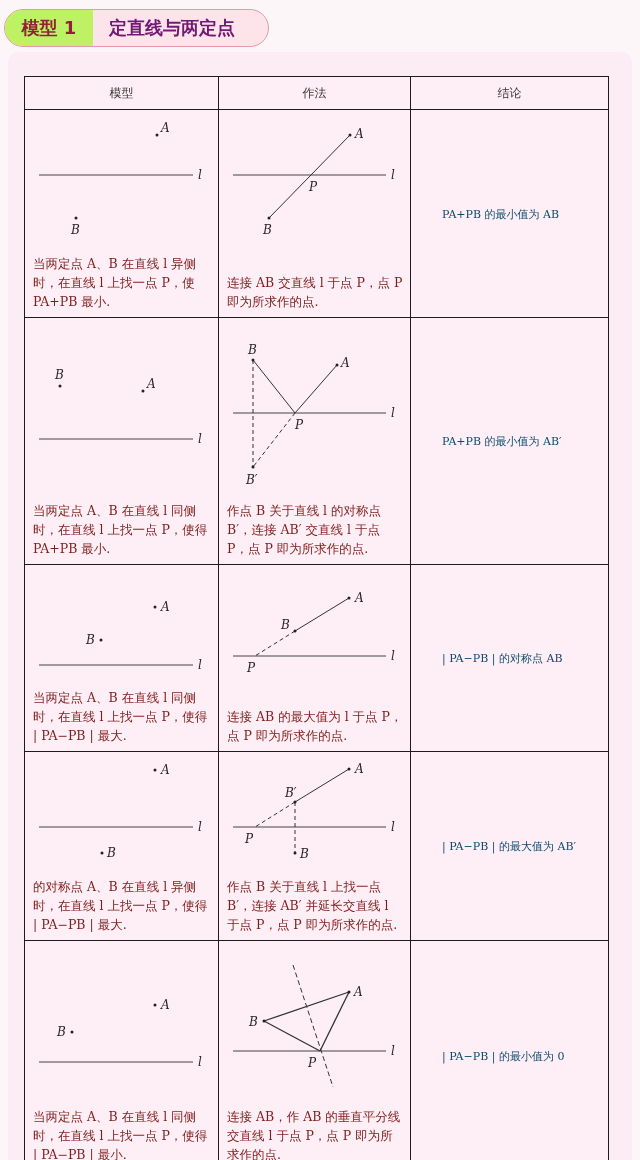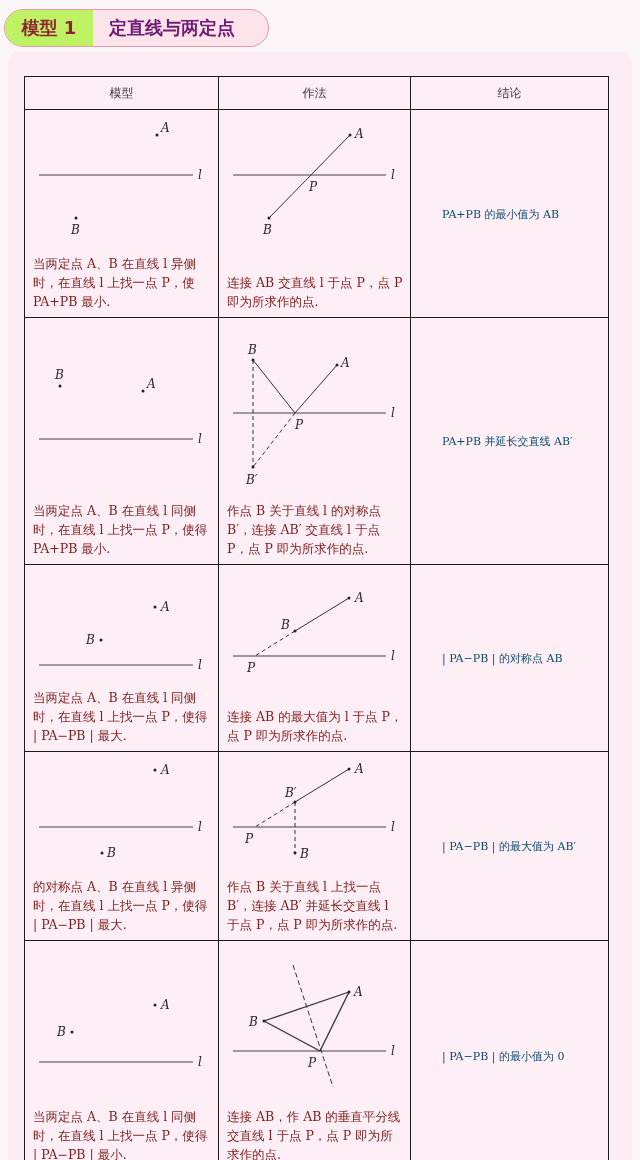--- a/index.html
+++ b/index.html
@@ -129,21 +129,21 @@
             <text x="29" y="36">B</text>
         <circle cx="118" cy="47" r="1.5" fill="#222"></circle>
             <text x="122" y="49">A</text>
         <circle cx="34" cy="149" r="1.5" fill="#222"></circle>
             <text x="27" y="166">B′</text>
         <text x="76" y="111">P</text>
       </svg>
       <div class="desc">作点 B 关于直线 l 的对称点 B′，连接 AB′ 交直线 l 于点 P，点 P 即为所求作的点.</div>
     </td>
     <td>
-      <div class="concl">PA+PB 并延长交直线 AB′</div>
+      <div class="concl">PA+PB 的最小值为 AB′</div>
     </td>
   </tr>
 
   <tr style="height:187px">
     <td>
       <svg class="figure" width="193" height="120" viewBox="0 0 193 120">
         <line x1="14" y1="100" x2="168" y2="100" stroke="#444" stroke-width="1"></line>
         <text x="173" y="104">l</text>
         <circle cx="130" cy="42" r="1.5" fill="#222"></circle>
             <text x="136" y="46">A</text>

